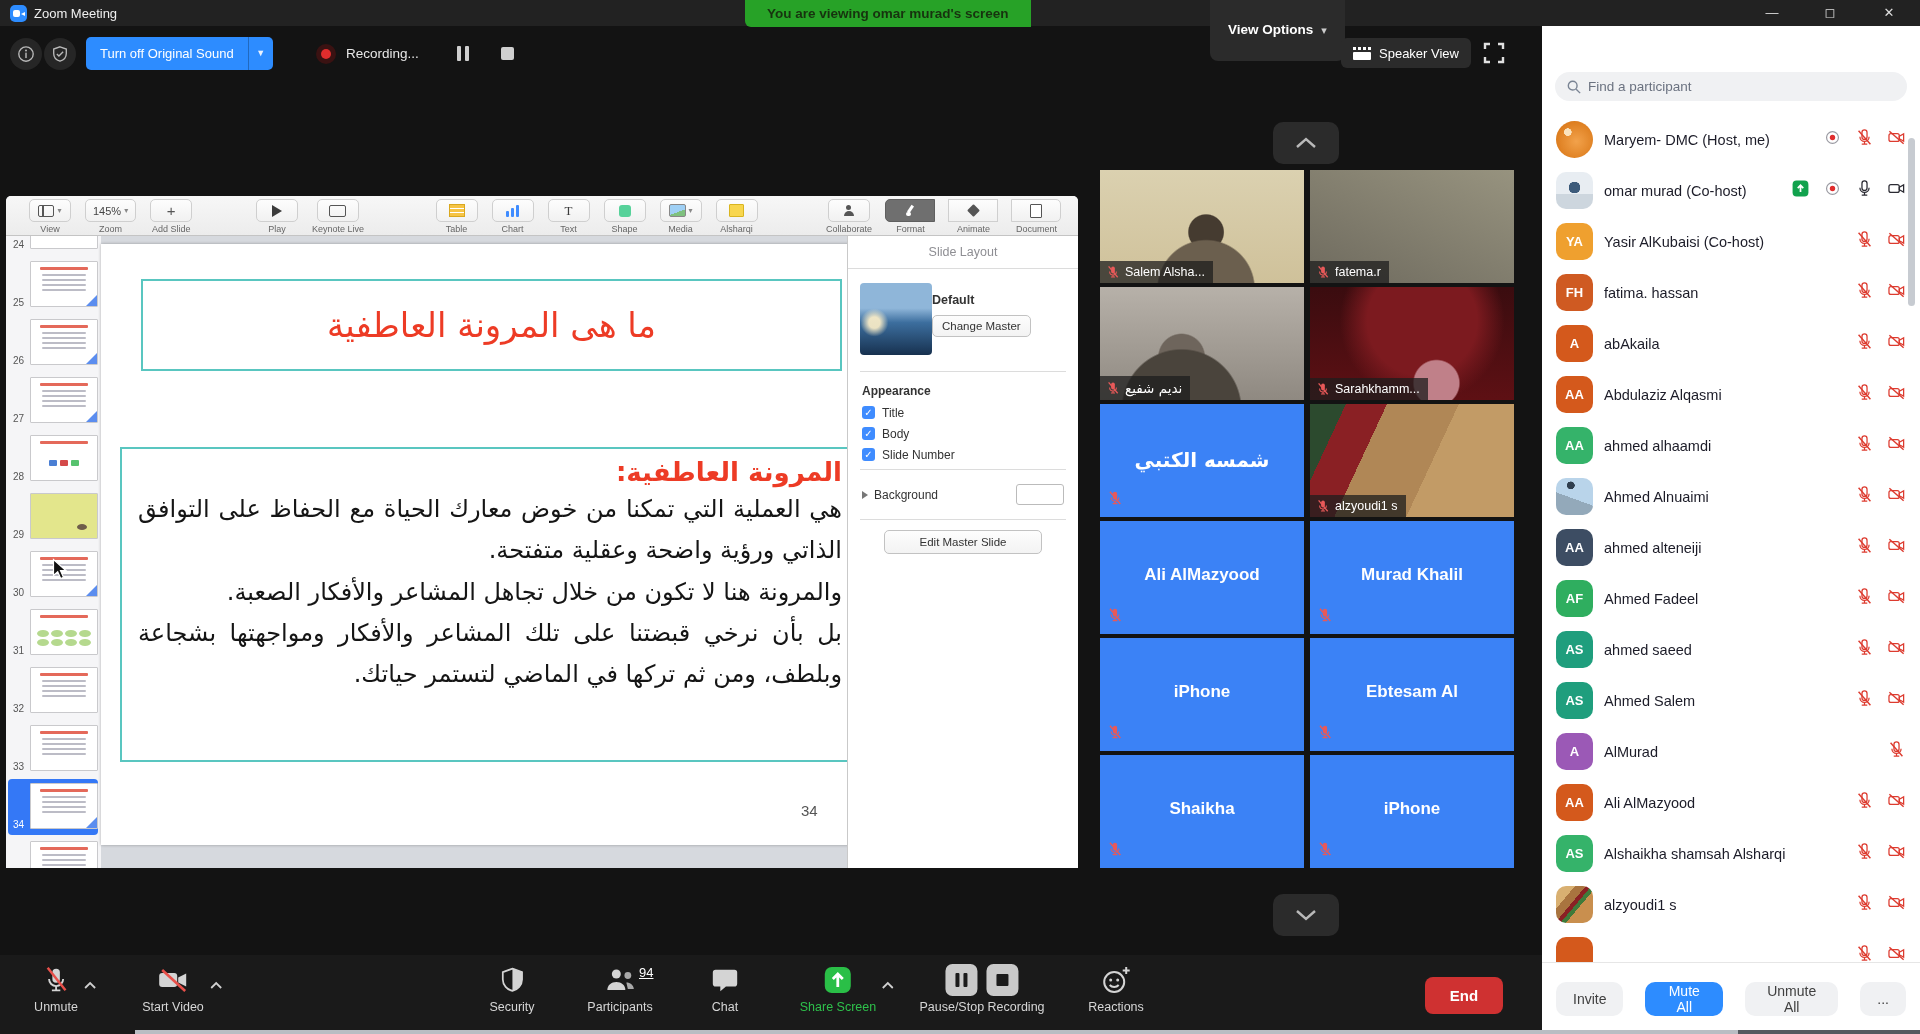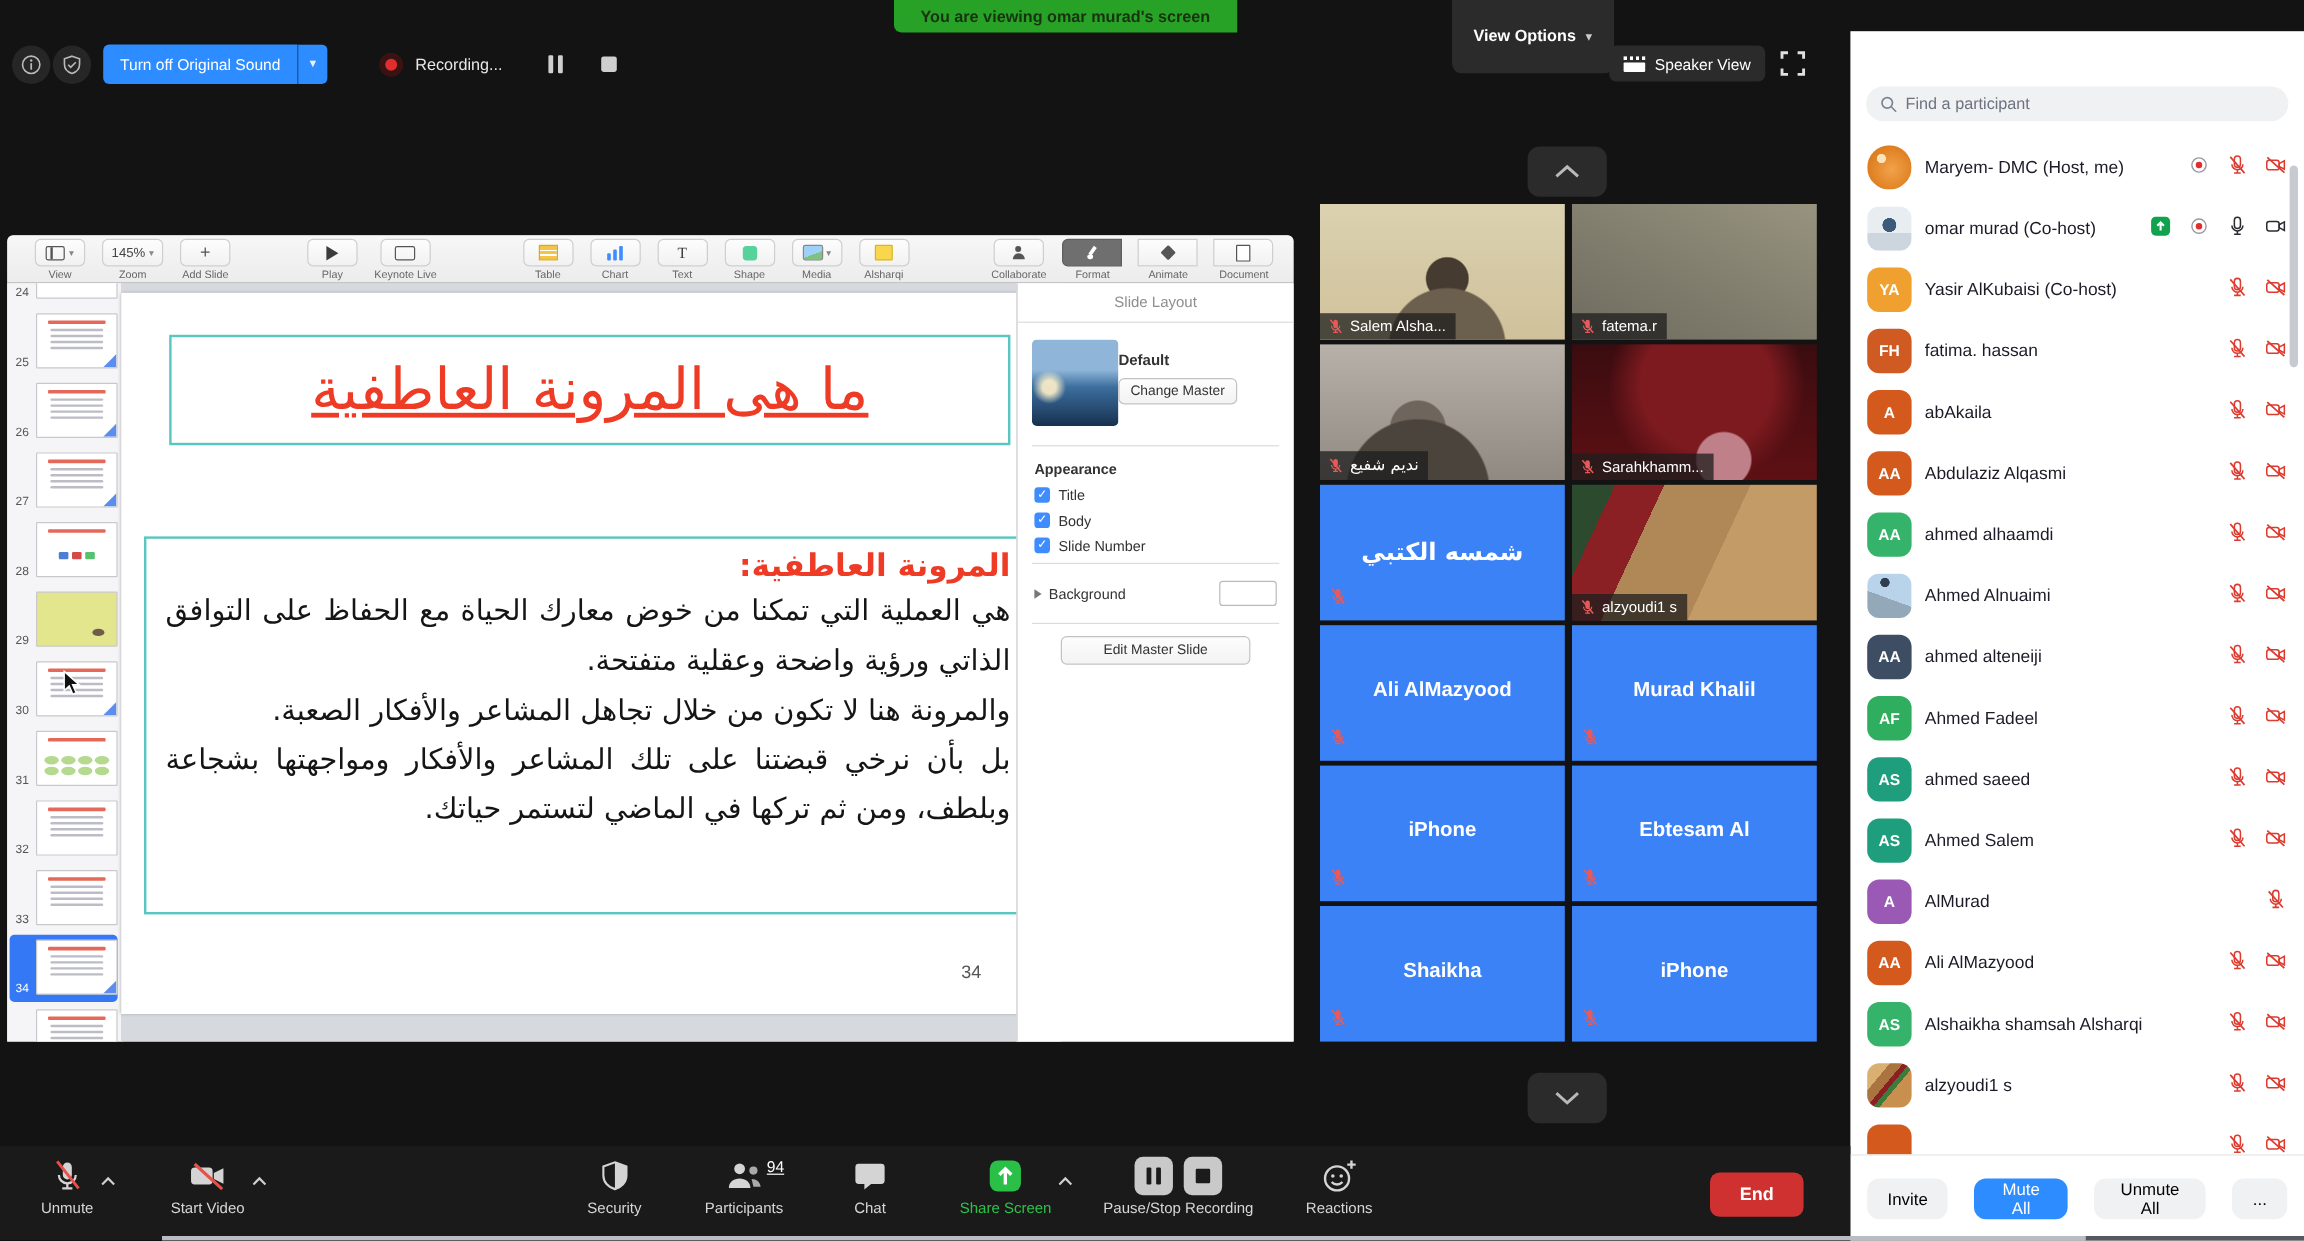--- a/index.html
+++ b/index.html
@@ -90,21 +90,21 @@
   .diag i{width:8px;height:6px;border-radius:1px;}
   .ovals{display:flex;flex-wrap:wrap;gap:2px;padding:8px 6px 0;}
   .ovals i{width:12px;height:7px;border-radius:50%;background:#b5d98e;}
   .scrib{position:absolute;right:10px;bottom:8px;width:10px;height:6px;border-radius:50%;background:#6e5d4a;}
   .cursor{position:absolute;z-index:5;}
   
   .kn-canvas{position:absolute;left:95px;top:40px;width:783px;bottom:0;background:#d6d9de;}
   .kn-slide{position:absolute;left:0;top:8px;width:783px;height:601px;background:#fff;box-shadow:0 0 3px rgba(0,0,0,.3);}
   .slide-titlebox{position:absolute;left:40px;top:35px;width:697px;height:88px;border:2px solid #59c6c0;
       display:flex;align-items:center;justify-content:center;}
-  .slide-title{font-family:"DejaVu Sans",sans-serif;font-size:48px;color:#ed3b25;direction:rtl;text-decoration:underline;}
+  .slide-title{font-family:"DejaVu Sans",sans-serif;font-size:34px;color:#ed3b25;direction:rtl;}
   .slide-bodybox{position:absolute;left:19px;top:203px;width:740px;height:315px;border:2px solid #59c6c0;
       box-sizing:border-box;padding:8px 16px;direction:rtl;}
   .slide-heading{font-family:"DejaVu Sans",sans-serif;font-size:26px;font-weight:bold;color:#ed3b25;}
   .slide-body{font-family:"DejaVu Sans",sans-serif;font-size:24px;line-height:1.72;color:#151515;
       text-align:justify;white-space:pre-line;margin-top:2px;}
   .slide-num{position:absolute;left:700px;top:558px;font-size:15px;color:#555;}
   
   .kn-panel{position:absolute;right:0;top:40px;width:231px;bottom:0;background:#ffffff;border-left:1px solid #c9c9c9;box-sizing:border-box;font-size:12px;color:#333;}
   .fp-header{text-align:center;color:#8e8e93;font-size:12.5px;padding:9px 0;border-bottom:1px solid #dcdcdc;}
   .fp-master{display:flex;gap:0;padding:14px 12px 12px;align-items:flex-start;}
@@ -148,21 +148,21 @@
       display:flex;align-items:center;justify-content:center;}
   .p-name{margin-left:11px;font-size:14.5px;color:#1c1c28;white-space:nowrap;overflow:hidden;}
   .p-icons{margin-left:auto;display:flex;align-items:center;gap:13px;}
   .av-globe{background:radial-gradient(circle at 32% 30%,#fbe3bd 0 10%,transparent 11%),radial-gradient(circle at 55% 55%,#f2a24b,#dd7d1e 70%,#c96a15);border-radius:50%;}
   .av-podium{background:radial-gradient(circle at 50% 42%,#3c5a7a 0 20%,transparent 21%),linear-gradient(180deg,#e8edf2 0 60%,#cdd6de 60%);}
   .av-building{background:radial-gradient(circle at 40% 20%,#2f3e4e 0 10%,transparent 11%),linear-gradient(200deg,#b9d4ea 0 55%,#93a9ba 55%);}
   .av-books{background:linear-gradient(130deg,#d9b071 0 28%,#a9743f 28% 44%,#8a2024 44% 52%,#3f7a3a 52% 60%,#c98f4e 60%);}
   .p-scroll{position:absolute;right:5px;top:112px;width:7px;height:168px;background:#c7cbd1;border-radius:4px;}
   .p-footer{position:absolute;left:0;right:0;bottom:0;height:71px;border-top:1px solid #e6e6e6;background:#fff;
       display:flex;align-items:center;gap:22px;padding:0 14px;}
-  .pf-btn{height:34px;border-radius:10px;background:#f0f1f3;color:#000000;font-size:14px;border:none;
+  .pf-btn{height:34px;border-radius:10px;background:#f0f1f3;color:#404040;font-size:14px;border:none;
       padding:0 17px;display:flex;align-items:center;justify-content:center;}
   .pf-btn.primary{background:#2d8cff;color:#fff;}
   
   .toolbar{position:absolute;left:0;top:955px;width:1542px;height:79px;background:#1a1a1a;}
   .tb-item{position:absolute;top:8px;transform:translateX(-50%);display:flex;flex-direction:column;align-items:center;}
   .tb-ic{height:34px;display:flex;align-items:center;justify-content:center;position:relative;}
   .tb-lb{margin-top:3px;font-size:12.5px;color:#d6d6d6;white-space:nowrap;}
   .tb-lb.green{color:#2ec04b;}
   .tb-caret{position:absolute;top:12px;color:#cfcfcf;}
   .tb-badge{position:absolute;top:2px;left:100%;margin-left:2px;font-size:13px;color:#fff;text-decoration:underline;}
@@ -174,20 +174,27 @@
   .end-btn{position:absolute;left:1425px;top:977px;width:78px;height:37px;background:#cf3131;color:#fff;
       font-size:15px;font-weight:bold;border:none;border-radius:8px;display:flex;align-items:center;justify-content:center;}
   .sliver-a{position:absolute;left:135px;top:1030px;width:1603px;height:4px;background:#b9bdc3;}
   .sliver-b{position:absolute;left:1738px;top:1030px;width:182px;height:4px;background:#55595f;}
 </style>
 </head>
 <body>
 
 <div id="app">
 
+  <div class="titlebar">
+    <span class="tb-logo"></span>
+    <span class="tb-title">Zoom Meeting</span>
+    <span class="win-btn" style="left:1749px">—</span>
+    <span class="win-btn" style="left:1807px">◻</span>
+    <span class="win-btn" style="left:1866px">✕</span>
+  </div>
   <div class="banner">You are viewing omar murad's screen</div>
   <div class="view-opts"><span>View Options</span><span class="chev">▾</span></div>
 
   <div class="chip-circle" style="left:10px;top:38px">
     <svg width="18" height="18" viewBox="0 0 20 20">
         <circle cx="10" cy="10" r="8" fill="none" stroke="#b9b9b9" stroke-width="1.5"></circle>
         <rect x="9.2" y="8.5" width="1.6" height="6" fill="#b9b9b9"></rect>
         <circle cx="10" cy="6" r="1.1" fill="#b9b9b9"></circle>
       </svg>
   </div>

